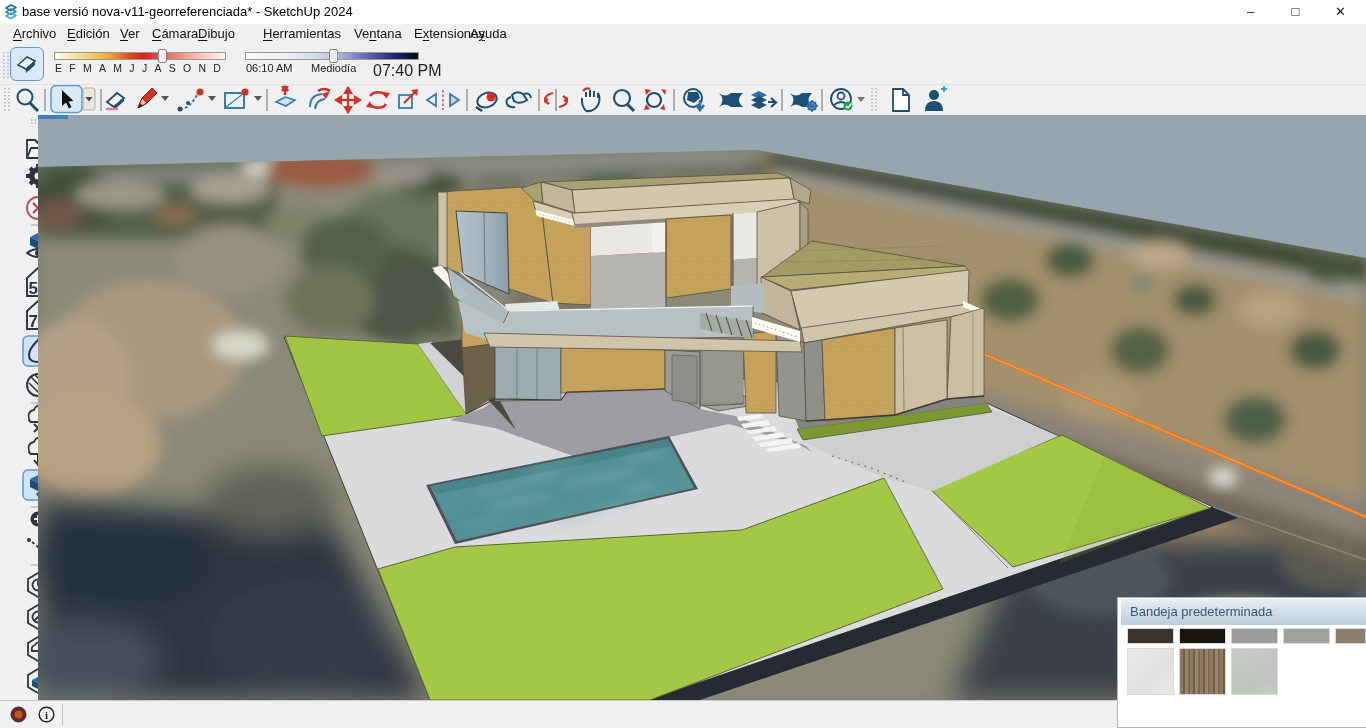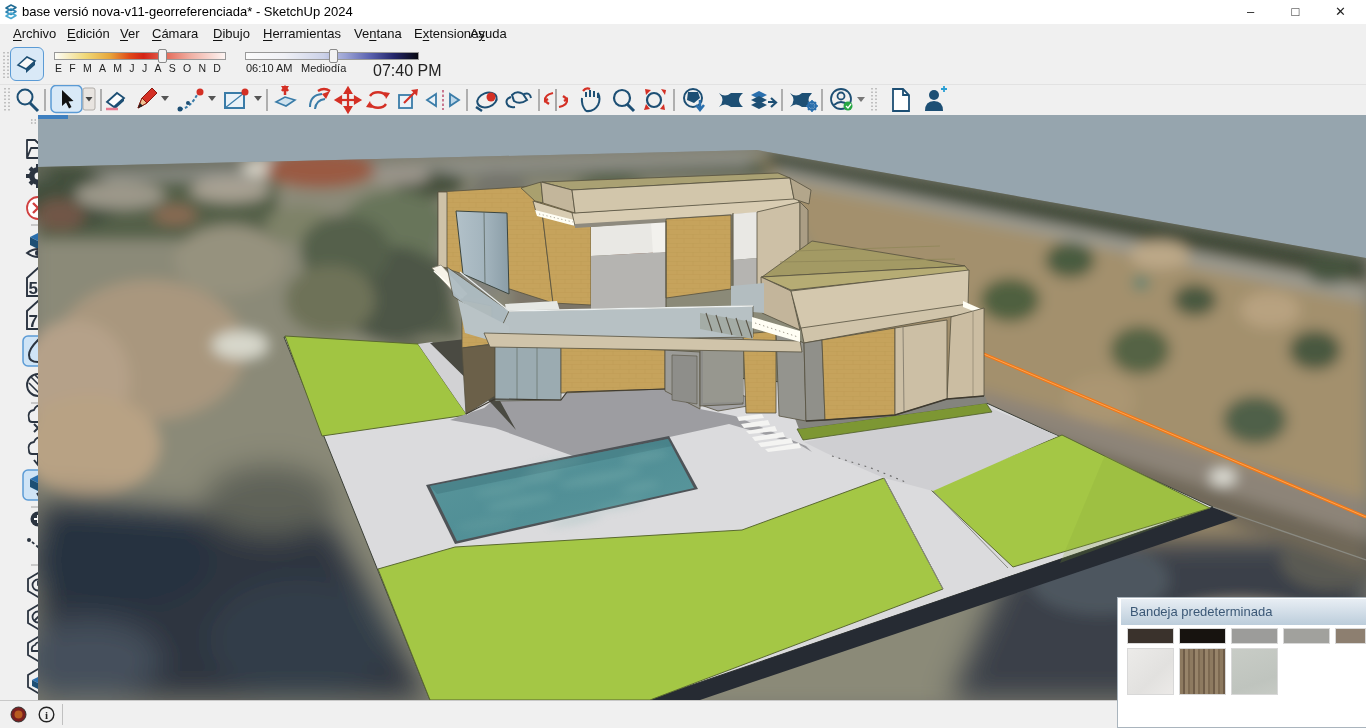--- a/index.html
+++ b/index.html
@@ -40,21 +40,21 @@
     <div class="winbtn" style="left:1228px">–</div>
     <div class="winbtn" style="left:1273px">□</div>
     <div class="winbtn" style="left:1318px">✕</div>
   </div>
 
   <div id="menubar" class="abs">
     <span class="mi" style="left:13px"><u>A</u>rchivo</span>
     <span class="mi" style="left:67px"><u>E</u>dición</span>
     <span class="mi" style="left:120px"><u>V</u>er</span>
     <span class="mi" style="left:152px"><u>C</u>ámara</span>
-    <span class="mi" style="left:213px"><u>D</u>ibujo</span>
+    <span class="mi" style="left:198px"><u>D</u>ibujo</span>
     <span class="mi" style="left:263px"><u>H</u>erramientas</span>
     <span class="mi" style="left:354px">Ve<u>n</u>tana</span>
     <span class="mi" style="left:414px">E<u>x</u>tensiones</span>
     <span class="mi" style="left:470px">A<u>y</u>uda</span>
   </div>
 
   <div id="row1" class="abs">
     <svg class="abs" style="left:0;top:0" width="12" height="41">
         <g stroke="#b0b0b0" stroke-width="1.5" stroke-dasharray="1.5,2">
           <line x1="4" y1="8" x2="4" y2="34"></line>
@@ -81,21 +81,21 @@
         <span>A</span>
         <span>S</span>
         <span>O</span>
         <span>N</span>
         <span>D</span>
       </div>
 
     <div class="abs" style="left:245px;top:8px;width:174px;height:8px;border:1px solid #999;background:linear-gradient(90deg,#fbfbfb 0%,#f0f1f6 22%,#ccd2e8 45%,#9aa2d4 58%,#5a62b0 72%,#23266a 86%,#070710 100%)"></div>
     <div class="abs" style="left:329px;top:5px;width:9px;height:14px;background:#f2f2f2;border:1px solid #8a8a8a;border-radius:2px"></div>
     <span class="abs" style="left:246px;top:18px;font-size:11px;color:#222">06:10 AM</span>
-    <span class="abs" style="left:301px;top:18px;font-size:11px;color:#222">Mediodía</span>
+    <span class="abs" style="left:311px;top:18px;font-size:11px;color:#222">Mediodía</span>
     <span class="abs" style="left:373px;top:18px;font-size:16px;color:#222">07:40 PM</span>
   </div>
 
   <div id="row2" class="abs">
     <svg class="abs" style="left:0;top:0" width="960" height="30" viewBox="0 0 960 30">
       <g fill="none" stroke="#1d4f74" stroke-width="2">
 
         <g stroke="#b0b0b0" stroke-width="1.5" stroke-dasharray="1.5,2">
             <line x1="5" y1="3" x2="5" y2="27"></line>
             <line x1="9" y1="3" x2="9" y2="27"></line>

